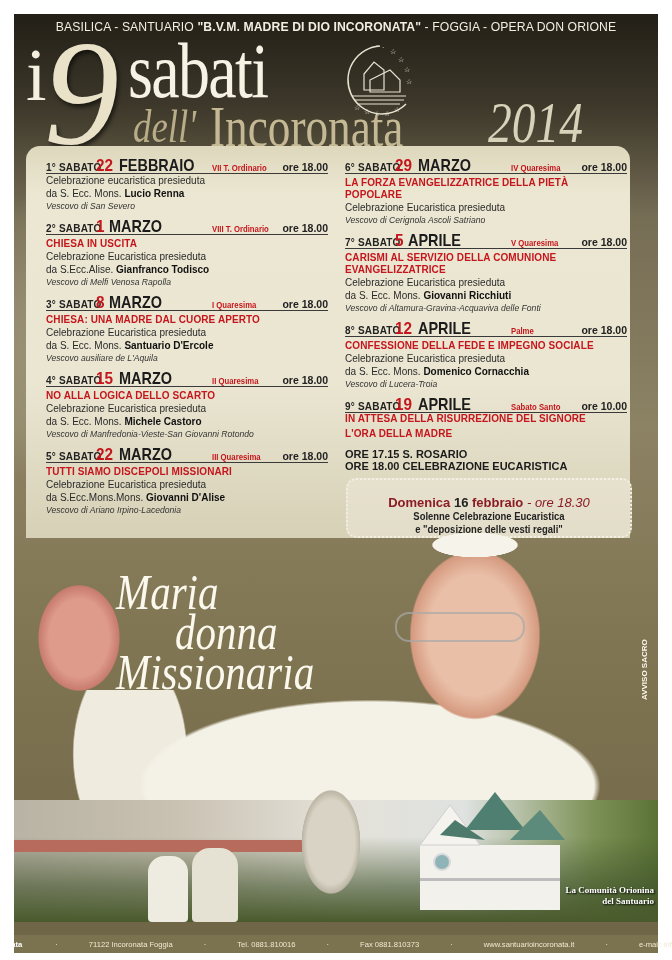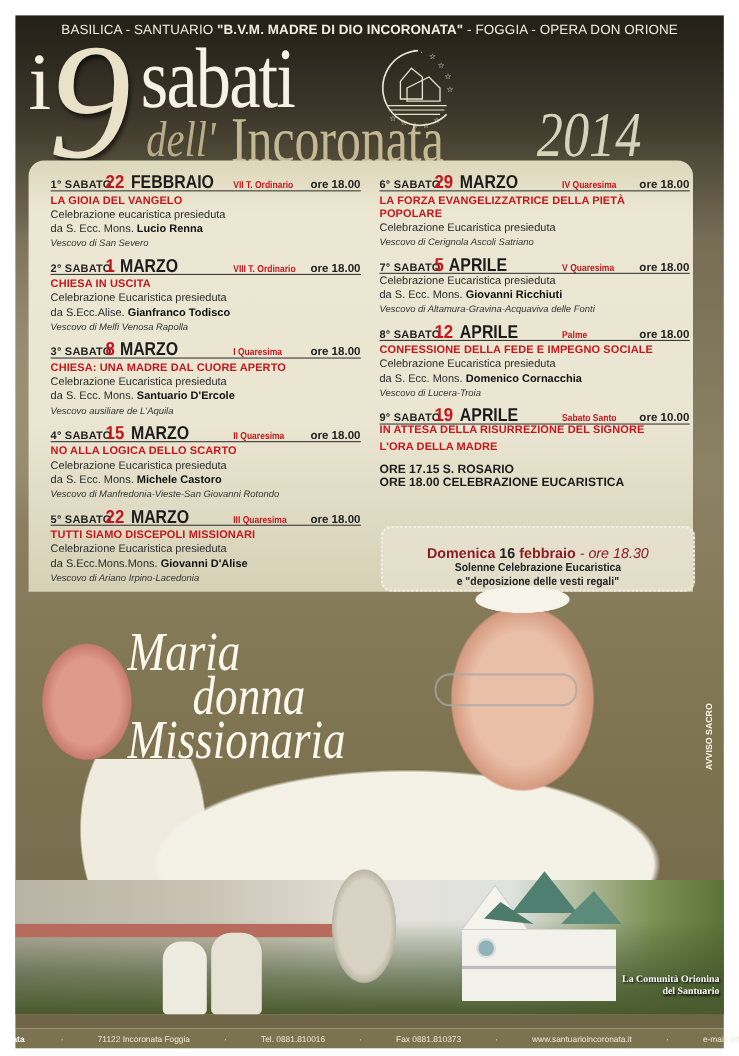--- a/index.html
+++ b/index.html
@@ -46,21 +46,21 @@
 
   .entry { margin-bottom: 5px; }
   .entry-head {
     display: flex; align-items: baseline; border-bottom: 1.2px solid #3a3a3a;
     height: 18px; padding-bottom: 1px; white-space: nowrap;
   }
   .ord { font-family: "Liberation Sans", sans-serif; font-size: 10px; color: #222; width: 50px; font-weight: bold; letter-spacing: 0.2px; }
   .day { font-family: "Liberation Sans", sans-serif; font-weight: bold; color: #c5161d; font-size: 17px; margin-right: 4px; transform: scaleX(0.9); display: inline-block; transform-origin: left; }
   .month { font-family: "Liberation Sans", sans-serif; font-weight: bold; color: #1b1b1b; font-size: 17px; flex: 1; display: inline-block; transform: scaleX(0.85); transform-origin: left; }
   .liturgy { font-family: "Liberation Sans", sans-serif; font-size: 9px; color: #c5161d; font-weight: bold; width: 70px; transform: scaleX(0.86); transform-origin: left; display: inline-block; }
-  .time { font-family: "Liberation Sans", sans-serif; font-size: 10.5px; font-weight: bold; color: #222; width: 46px; text-align: center; }
+  .time { font-family: "Liberation Sans", sans-serif; font-size: 10.5px; font-weight: bold; color: #222; width: 46px; text-align: right; }
   .theme { font-family: "Liberation Sans", sans-serif; color: #c5161d; font-weight: bold; font-size: 10px; margin-top: 3px; letter-spacing: 0.1px; line-height: 12px; }
   .desc { font-family: "Liberation Sans", sans-serif; font-size: 10px; color: #2a2a2a; line-height: 13px; }
   .desc b { color: #111; }
   .see { font-family: "Liberation Sans", sans-serif; font-style: italic; font-size: 8.6px; color: #333; line-height: 12px; }
 
   .rosary { font-family: "Liberation Sans", sans-serif; font-weight: bold; font-size: 11px; color: #1b1b1b; line-height: 12px; margin-top: 8px; }
 
   .special {
     position: absolute; left: 346px; top: 478px; width: 286px; height: 60px;
     border: 2px dotted #f3efe1; border-radius: 10px;
@@ -162,21 +162,20 @@
 
 <div class="col left">
   <div class="entry">
     <div class="entry-head">
       <span class="ord">1° SABATO</span>
       <span class="day">22</span>
       <span class="month">FEBBRAIO</span>
       <span class="liturgy">VII T. Ordinario</span>
       <span class="time">ore 18.00</span>
     </div>
-    <div class="theme">LA GIOIA DEL VANGELO</div>
     <div class="desc">Celebrazione eucaristica presieduta</div>
     <div class="desc"><span>da S. Ecc. Mons. </span><b>Lucio Renna</b></div>
     <div class="see">Vescovo di San Severo</div>
   </div>
 
   <div class="entry">
     <div class="entry-head">
       <span class="ord">2° SABATO</span>
       <span class="day">1</span>
       <span class="month">MARZO</span>
@@ -247,20 +246,21 @@
   </div>
 
   <div class="entry">
     <div class="entry-head">
       <span class="ord">7° SABATO</span>
       <span class="day">5</span>
       <span class="month">APRILE</span>
       <span class="liturgy">V Quaresima</span>
       <span class="time">ore 18.00</span>
     </div>
+    <div class="theme">CARISMI AL SERVIZIO DELLA COMUNIONE EVANGELIZZATRICE</div>
     <div class="desc">Celebrazione Eucaristica presieduta</div>
     <div class="desc"><span>da S. Ecc. Mons. </span><b>Giovanni Ricchiuti</b></div>
     <div class="see">Vescovo di Altamura-Gravina-Acquaviva delle Fonti</div>
   </div>
 
   <div class="entry">
     <div class="entry-head">
       <span class="ord">8° SABATO</span>
       <span class="day">12</span>
       <span class="month">APRILE</span>

